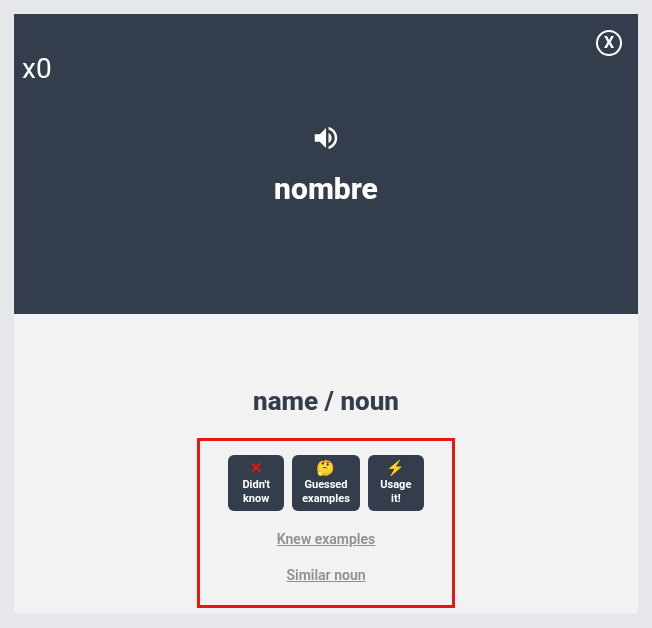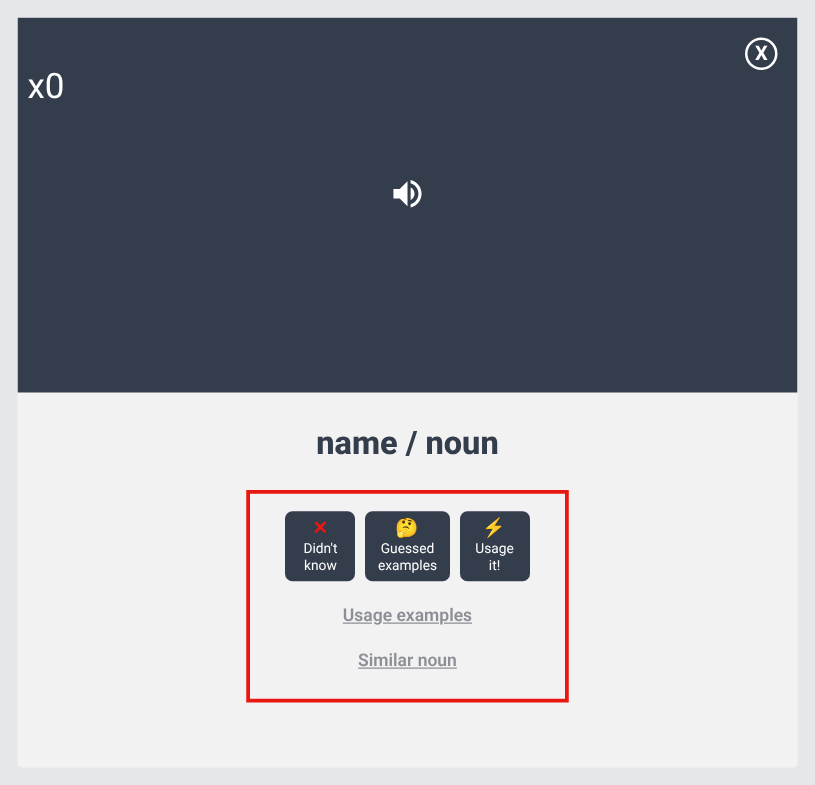--- a/index.html
+++ b/index.html
@@ -78,21 +78,21 @@
       color: #ffffff;
       font-size: 30px;
       font-weight: 800;
     }
     .bottom-panel {
       flex: 1;
       background: #f2f2f2;
       display: flex;
       flex-direction: column;
       align-items: center;
-      padding-top: 26px;
+      padding-top: 72px;
     }
     .translation {
       color: #343d4b;
       font-size: 26px;
       font-weight: 800;
       margin-bottom: 22px;
     }
     .highlight-box {
       border: 3px solid #e8170f;
       padding: 14px 28px 22px 28px;
@@ -118,21 +118,21 @@
       height: 56px;
     }
     .action-btn .icon {
       font-size: 15px;
       line-height: 1;
       margin-bottom: 2px;
     }
     .action-btn .label {
       color: #ffffff;
       font-size: 11px;
-      font-weight: 400;
+      font-weight: 700;
       text-align: center;
       line-height: 1.2;
       white-space: pre-line;
     }
     .icon-cross {
       color: #e8170f;
       font-weight: 700;
       font-size: 16px;
     }
     .icon-bolt {
@@ -158,20 +158,21 @@
       <div class="close-btn">
         <span>X</span>
       </div>
       <div class="speaker">
         <svg viewBox="0 0 24 24" fill="currentColor">
           <path d="M3 9v6h4l5 5V4L7 9H3z"></path>
           <path d="M16.5 12c0-1.77-1.02-3.29-2.5-4.03v8.05c1.48-.73 2.5-2.25 2.5-4.02z"></path>
           <path d="M14 3.23v2.06c2.89.86 5 3.54 5 6.71s-2.11 5.85-5 6.71v2.06c4.01-.91 7-4.49 7-8.77s-2.99-7.86-7-8.77z"></path>
         </svg>
       </div>
+      <div class="word">nombre</div>
     </div>
     <div class="bottom-panel">
       <div class="translation">name / noun</div>
       <div class="highlight-box">
         <div class="button-row">
           <div class="action-btn">
             <span class="icon icon-cross">✕</span>
             <span class="label">Didn't
 know</span>
           </div>
@@ -179,18 +180,18 @@
             <span class="icon">🤔</span>
             <span class="label">Guessed
 examples</span>
           </div>
           <div class="action-btn">
             <span class="icon icon-bolt">⚡</span>
             <span class="label">Usage
 it!</span>
           </div>
         </div>
-        <div class="link">Usage examples</div>
+        <div class="link">Knew examples</div>
         <div class="link">Similar noun</div>
       </div>
     </div>
   </div>
 </div>
 
 </body></html>

